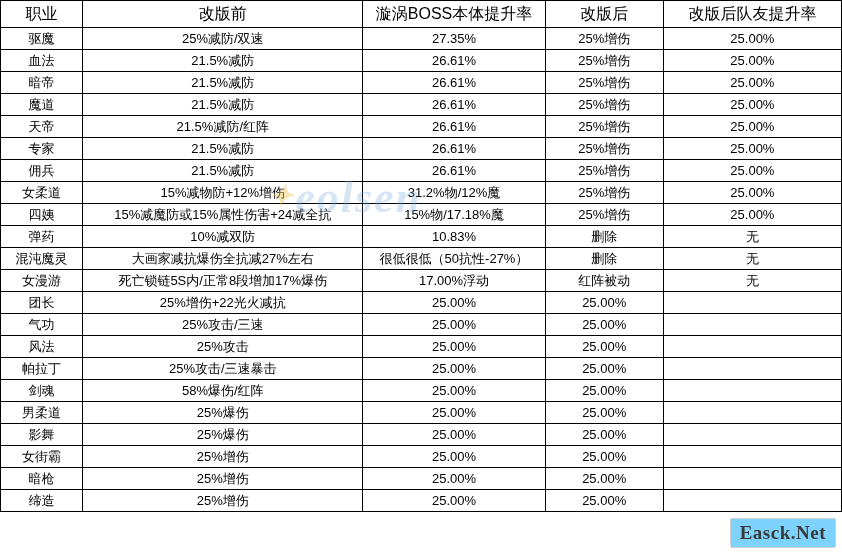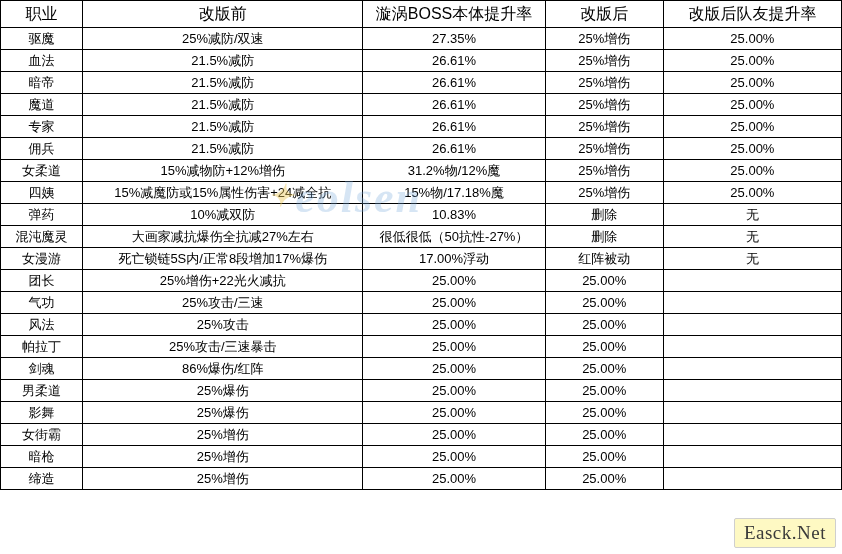--- a/index.html
+++ b/index.html
@@ -71,28 +71,29 @@
   }
   .watermark .star {
     color: rgba(235, 200, 90, 0.45);
     font-size: 30px;
     vertical-align: 6px;
   }
   .logo {
     position: absolute;
     right: 6px;
     bottom: 6px;
-    background: #fef9c3;
+    background: #7dd3fc;
     border: 1px solid #cfcfcf;
     color: #3a3a3a;
     font-family: "Liberation Serif", serif;
     font-size: 19px;
     padding: 3px 9px;
     border-radius: 2px;
     letter-spacing: 0.5px;
+    font-weight: bold;
   }
 </style>
 </head>
 <body>
 
 <table id="sheet">
   <colgroup>
     <col class="c0">
       <col class="c1">
       <col class="c2">
@@ -131,20 +132,27 @@
         <td>25.00%</td>
       </tr>
       <tr>
         <td class="job green">魔道</td>
         <td>21.5%减防</td>
         <td>26.61%</td>
         <td>25%增伤</td>
         <td>25.00%</td>
       </tr>
       <tr>
+        <td class="job green">天帝</td>
+        <td>21.5%减防/红阵</td>
+        <td>26.61%</td>
+        <td>25%增伤</td>
+        <td>25.00%</td>
+      </tr>
+      <tr>
         <td class="job green">专家</td>
         <td>21.5%减防</td>
         <td>26.61%</td>
         <td>25%增伤</td>
         <td>25.00%</td>
       </tr>
       <tr>
         <td class="job green">佣兵</td>
         <td>21.5%减防</td>
         <td>26.61%</td>
@@ -209,21 +217,21 @@
       </tr>
       <tr>
         <td class="job">帕拉丁</td>
         <td>25%攻击/三速暴击</td>
         <td>25.00%</td>
         <td>25.00%</td>
         <td class="blank"></td>
       </tr>
       <tr>
         <td class="job">剑魂</td>
-        <td>86%爆伤/红阵</td>
+        <td>58%爆伤/红阵</td>
         <td>25.00%</td>
         <td>25.00%</td>
         <td class="blank"></td>
       </tr>
       <tr>
         <td class="job">男柔道</td>
         <td>25%爆伤</td>
         <td>25.00%</td>
         <td>25.00%</td>
         <td class="blank"></td>

